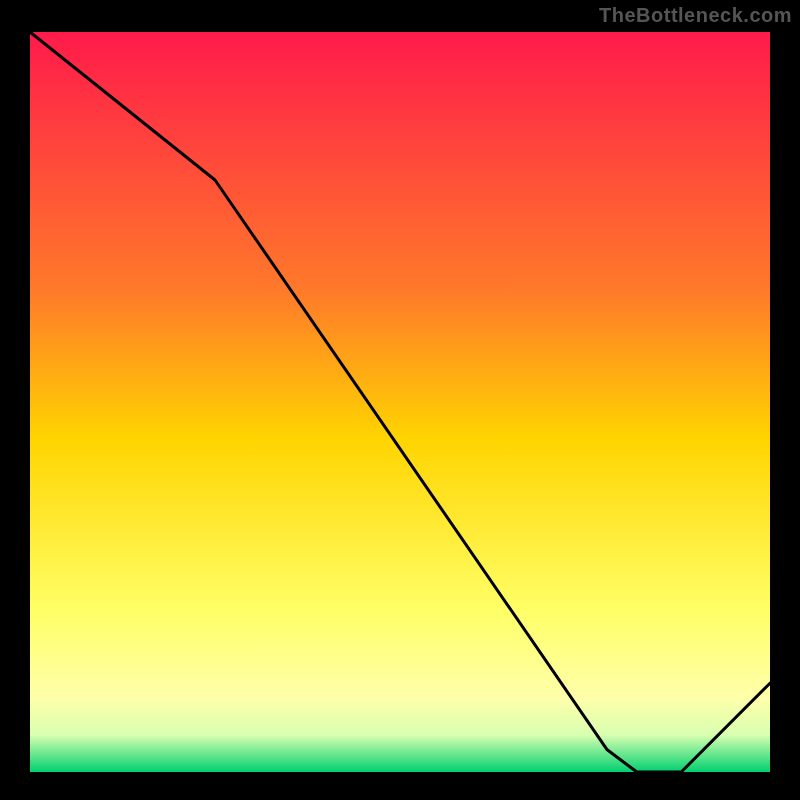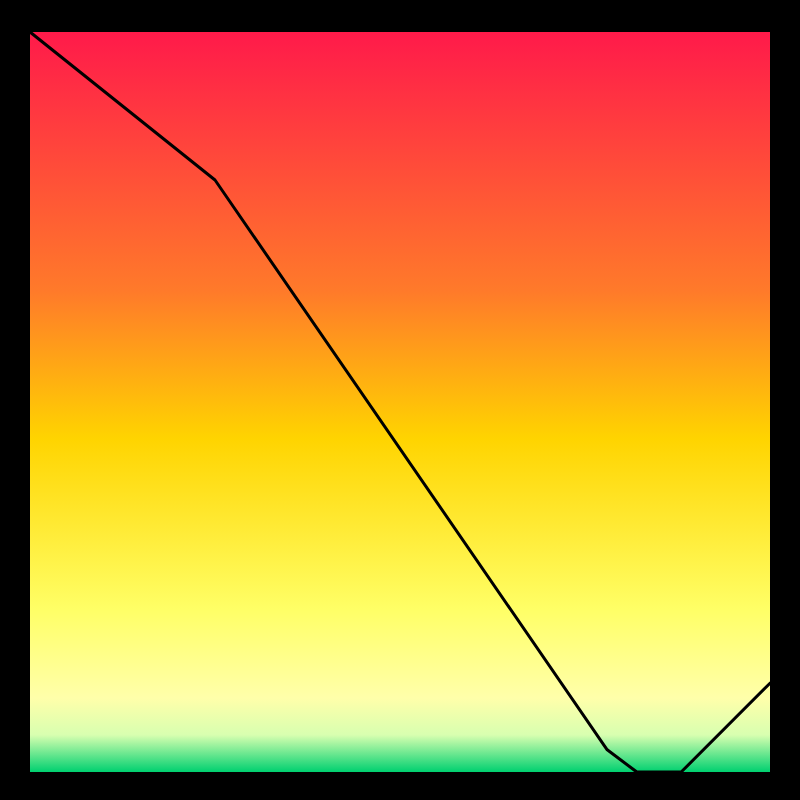--- a/index.html
+++ b/index.html
@@ -52,15 +52,16 @@
           <stop offset="90%" stop-color="#ffffaa"></stop>
           <stop offset="95%" stop-color="#d8ffb0"></stop>
           <stop offset="100%" stop-color="#00d070"></stop>
         </linearGradient>
     </defs>
 
     <rect id="plot-bg" fill="url(#bg-grad)" x="30" y="32" width="740" height="740"></rect>
     <path id="series-path" fill="none" stroke="#000" stroke-width="3" stroke-linejoin="round" stroke-linecap="round" d="M30 32 L215 179.99999999999997 L607.2 749.8 L636.8 772 L681.2 772 L770 683.2 "></path>
   </svg>
 
+  <div class="attribution">TheBottleneck.com</div>
 
   <div id="series-label" class="series-label" style="left: 600px; top: 745px;"></div>
 </div>
 
 </body></html>

